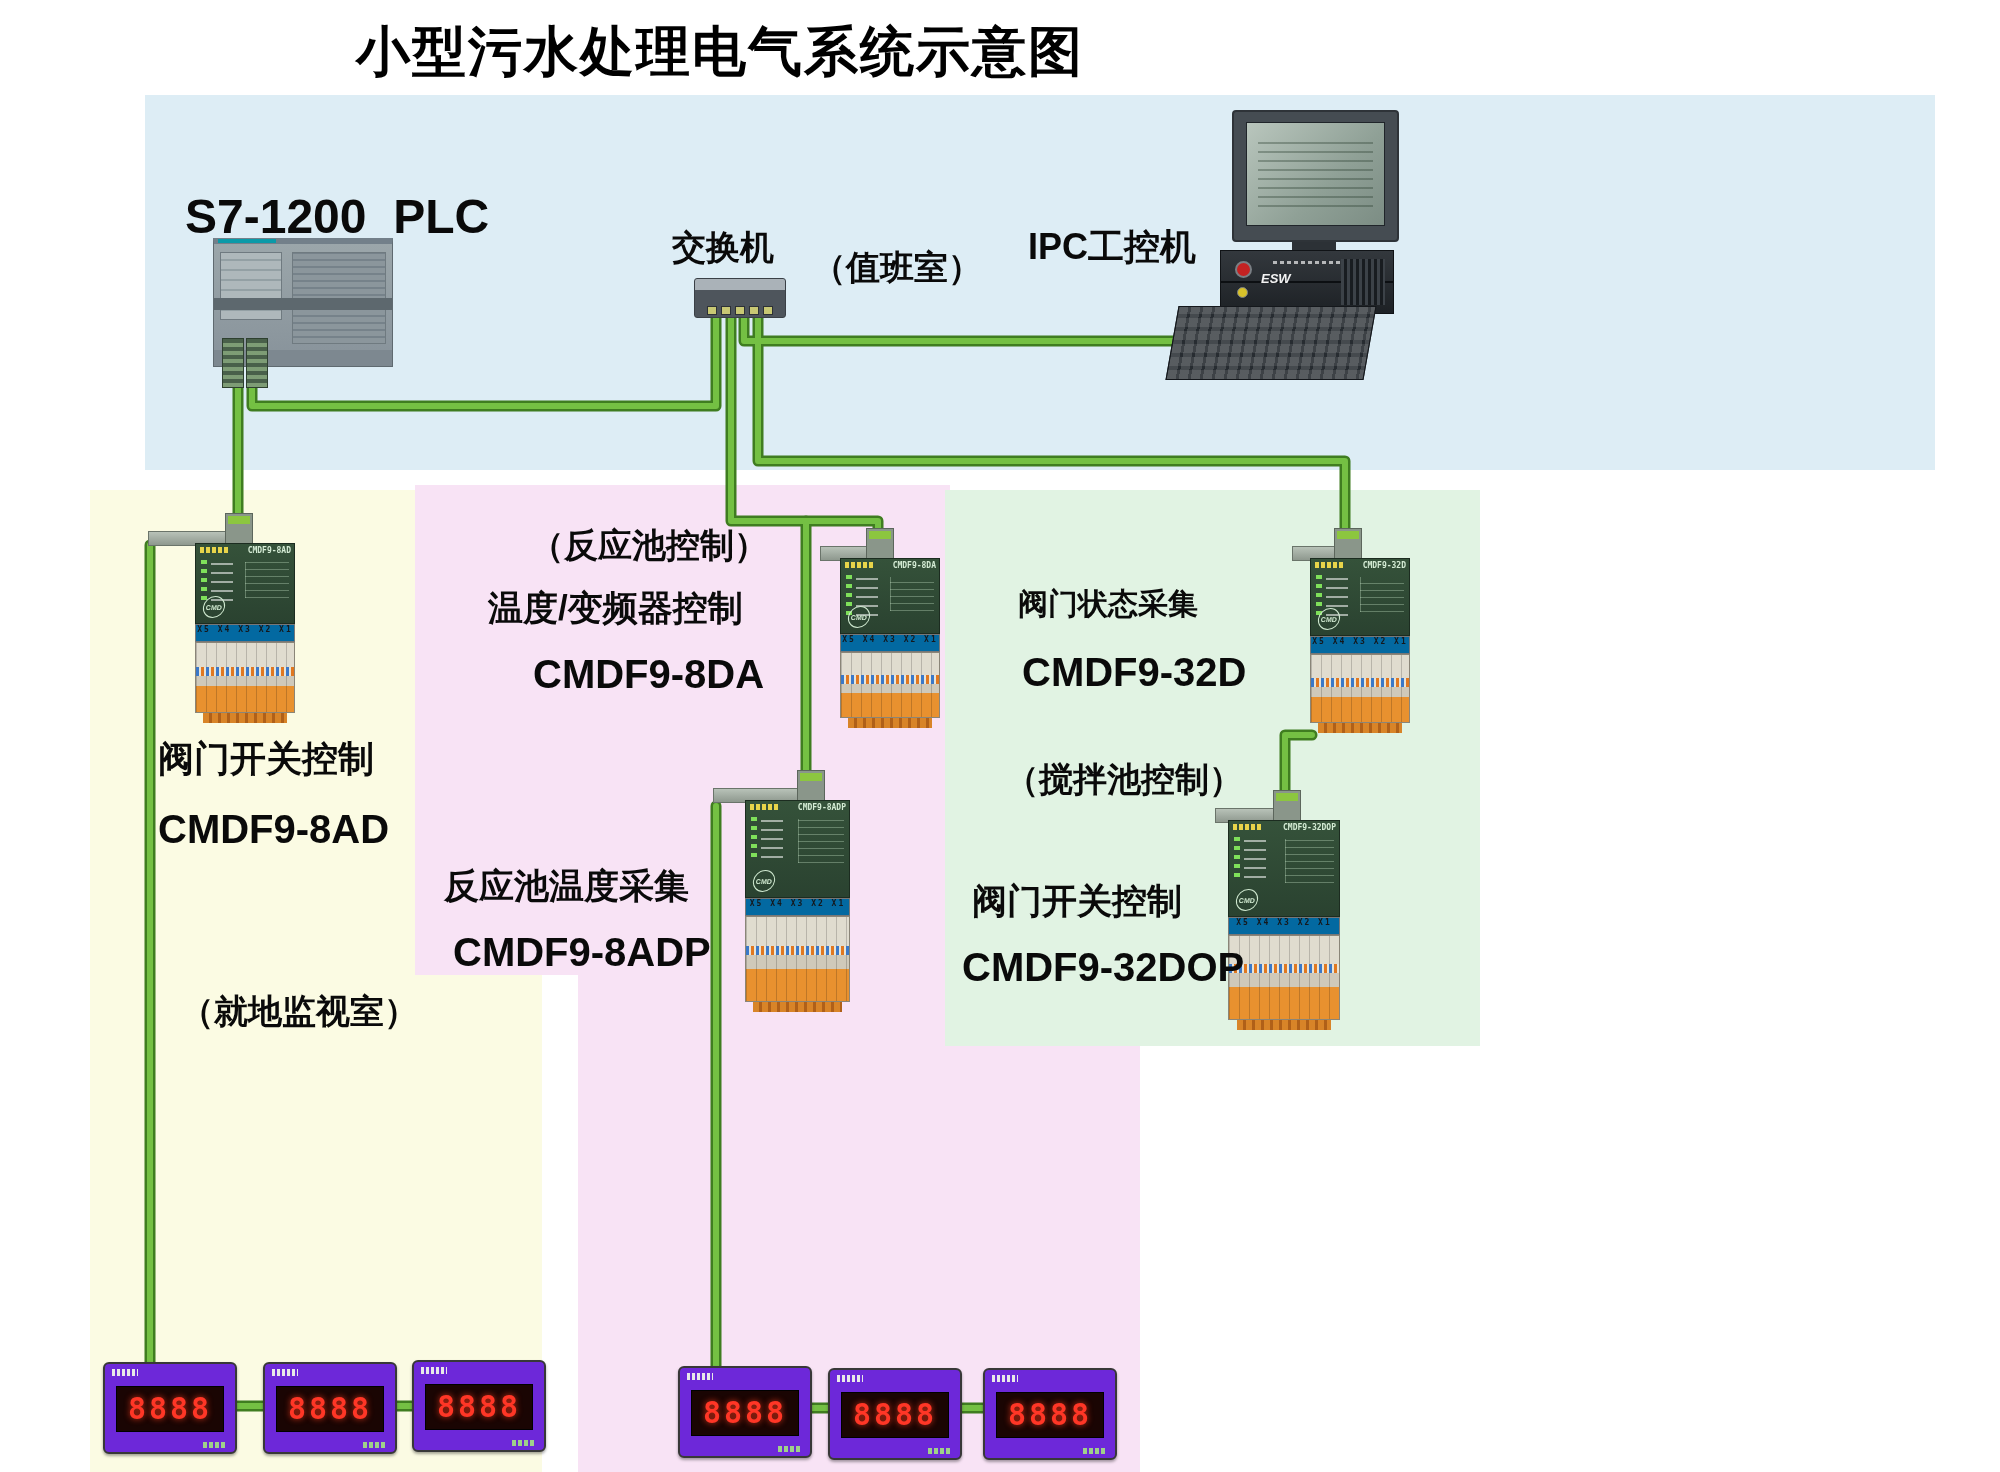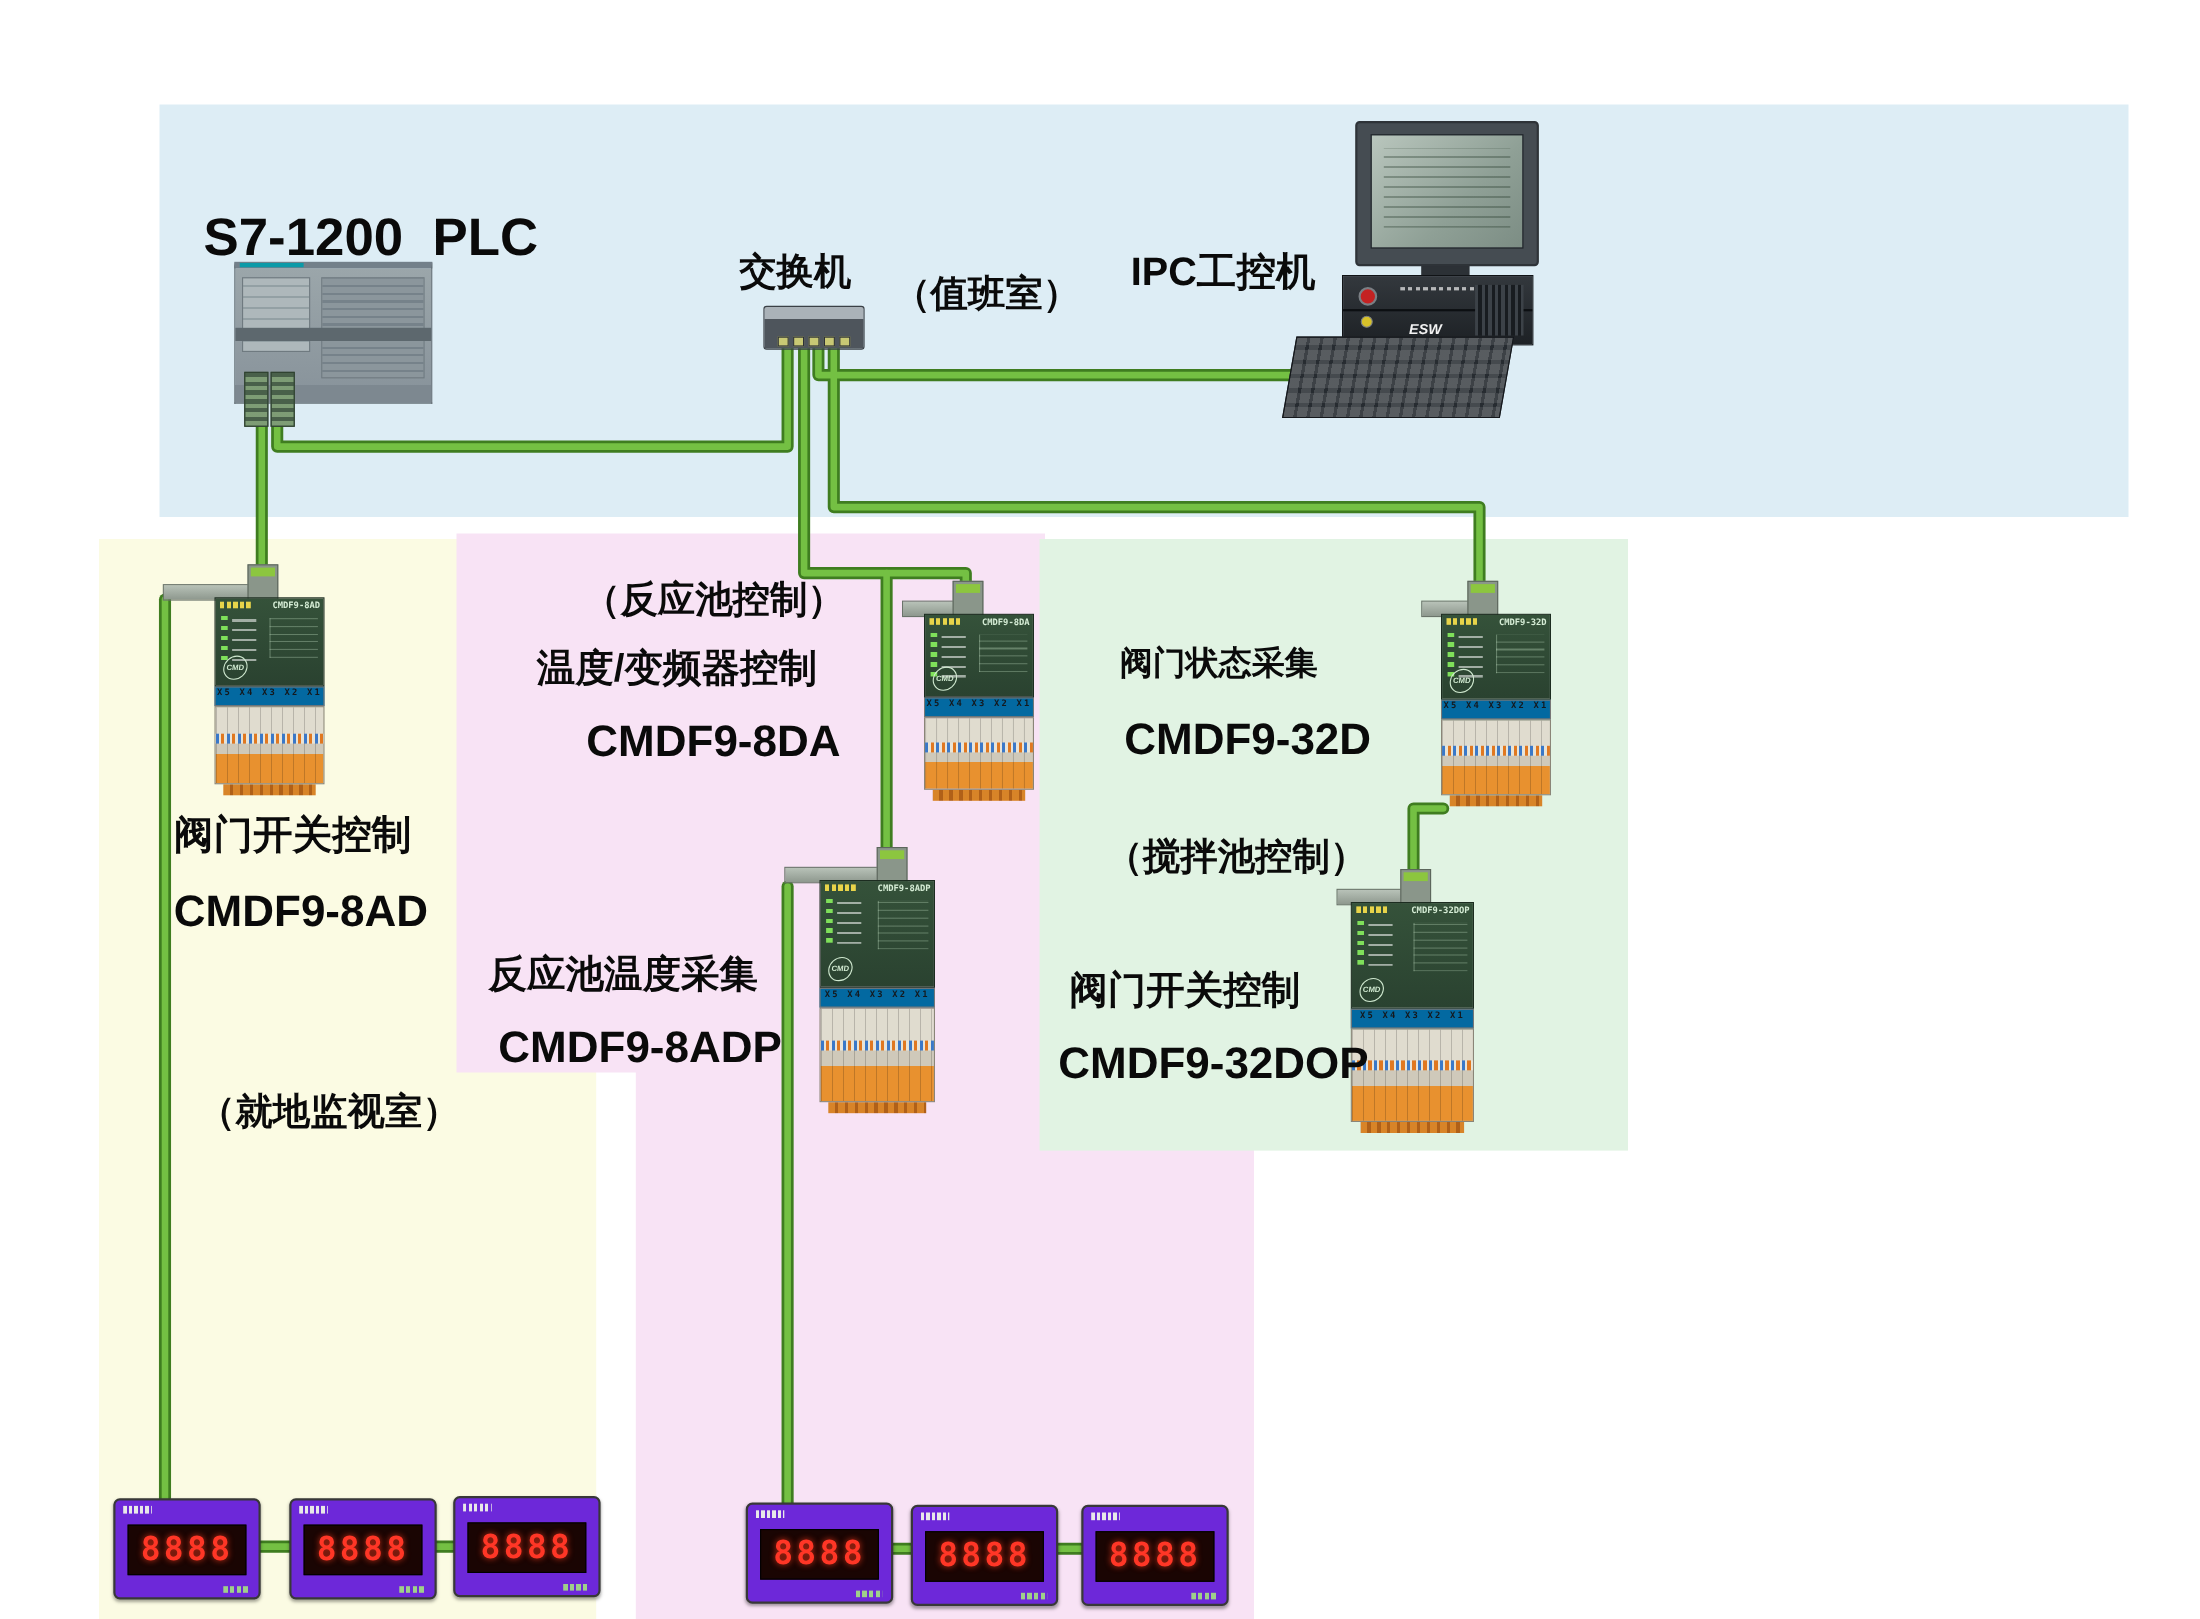--- a/index.html
+++ b/index.html
@@ -46,21 +46,21 @@
   .screen-lines{position:absolute; left:8%; top:12%; width:84%; height:70%;
           background:repeating-linear-gradient(0deg,rgba(40,60,45,.35) 0 2px,transparent 2px 9px);}
   .mon-stand{position:absolute; left:1292px; top:238px; width:44px; height:12px; background:#2c3136; z-index:9;}
   .chassis{position:absolute; left:1220px; top:250px; width:172px; height:62px; z-index:10;
            background:linear-gradient(#33383d,#1d2125); border:1px solid #101316;}
   .chassis-divider{position:absolute; left:0; top:30px; width:100%; height:2px; background:#0c0f12;}
   .btn-red{position:absolute; left:14px; top:10px; width:13px; height:13px; border-radius:50%;
            background:#c42222; border:2px solid #7a7f84;}
   .btn-yellow{position:absolute; left:16px; top:36px; width:9px; height:9px; border-radius:50%;
            background:#d8c22a; border:1px solid #7a7f84;}
-  .chassis-text{position:absolute; left:60px; top:20px; color:#f2f2f2; font:italic bold 13px "Liberation Sans",sans-serif;margin-top:21px;}
+  .chassis-text{position:absolute; left:40px; top:20px; color:#f2f2f2; font:italic bold 13px "Liberation Sans",sans-serif;}
   .chassis-line{position:absolute; left:52px; top:10px; width:74px; height:3px;
            background:repeating-linear-gradient(90deg,rgba(255,255,255,.65) 0 4px,transparent 4px 7px);}
   .chassis-vent{position:absolute; right:8px; top:8px; width:44px; height:46px;
            background:repeating-linear-gradient(90deg,#3c4248 0 3px,#181c20 3px 6px);}
   .keyboard{position:absolute; left:1172px; top:306px; width:196px; height:72px; z-index:10;
            transform:skewX(-10deg); background:#272c31; border:1px solid #14171b;
            background-image:repeating-linear-gradient(90deg,rgba(255,255,255,.14) 0 9px,transparent 9px 12px),
                             repeating-linear-gradient(0deg,rgba(255,255,255,.10) 0 9px,transparent 9px 13px);}
   
   .module{position:absolute; z-index:10; display:flex; flex-direction:column;}
@@ -297,20 +297,21 @@
     <div class="meter-chip"></div>
     <div class="meter-display">8888</div>
     <div class="meter-tag"></div>
   </div>
   <div class="meter" style="left:983px;top:1368px">
     <div class="meter-chip"></div>
     <div class="meter-display">8888</div>
     <div class="meter-tag"></div>
   </div>
 
+  <div class="title">小型污水处理电气系统示意图</div>
 
   <div class="lbl" style="left:185px;top:192px;font-size:48px">S7-1200  PLC</div>
   <div class="lbl" style="left:672px;top:230px;font-size:34px">交换机</div>
   <div class="lbl" style="left:812px;top:250px;font-size:34px">（值班室）</div>
   <div class="lbl" style="left:1028px;top:228px;font-size:36px">IPC工控机</div>
 
   <div class="lbl" style="left:158px;top:740px;font-size:36px">阀门开关控制</div>
   <div class="lbl" style="left:158px;top:808px;font-size:40px">CMDF9-8AD</div>
   <div class="lbl" style="left:180px;top:994px;font-size:34px">（就地监视室）</div>
 

